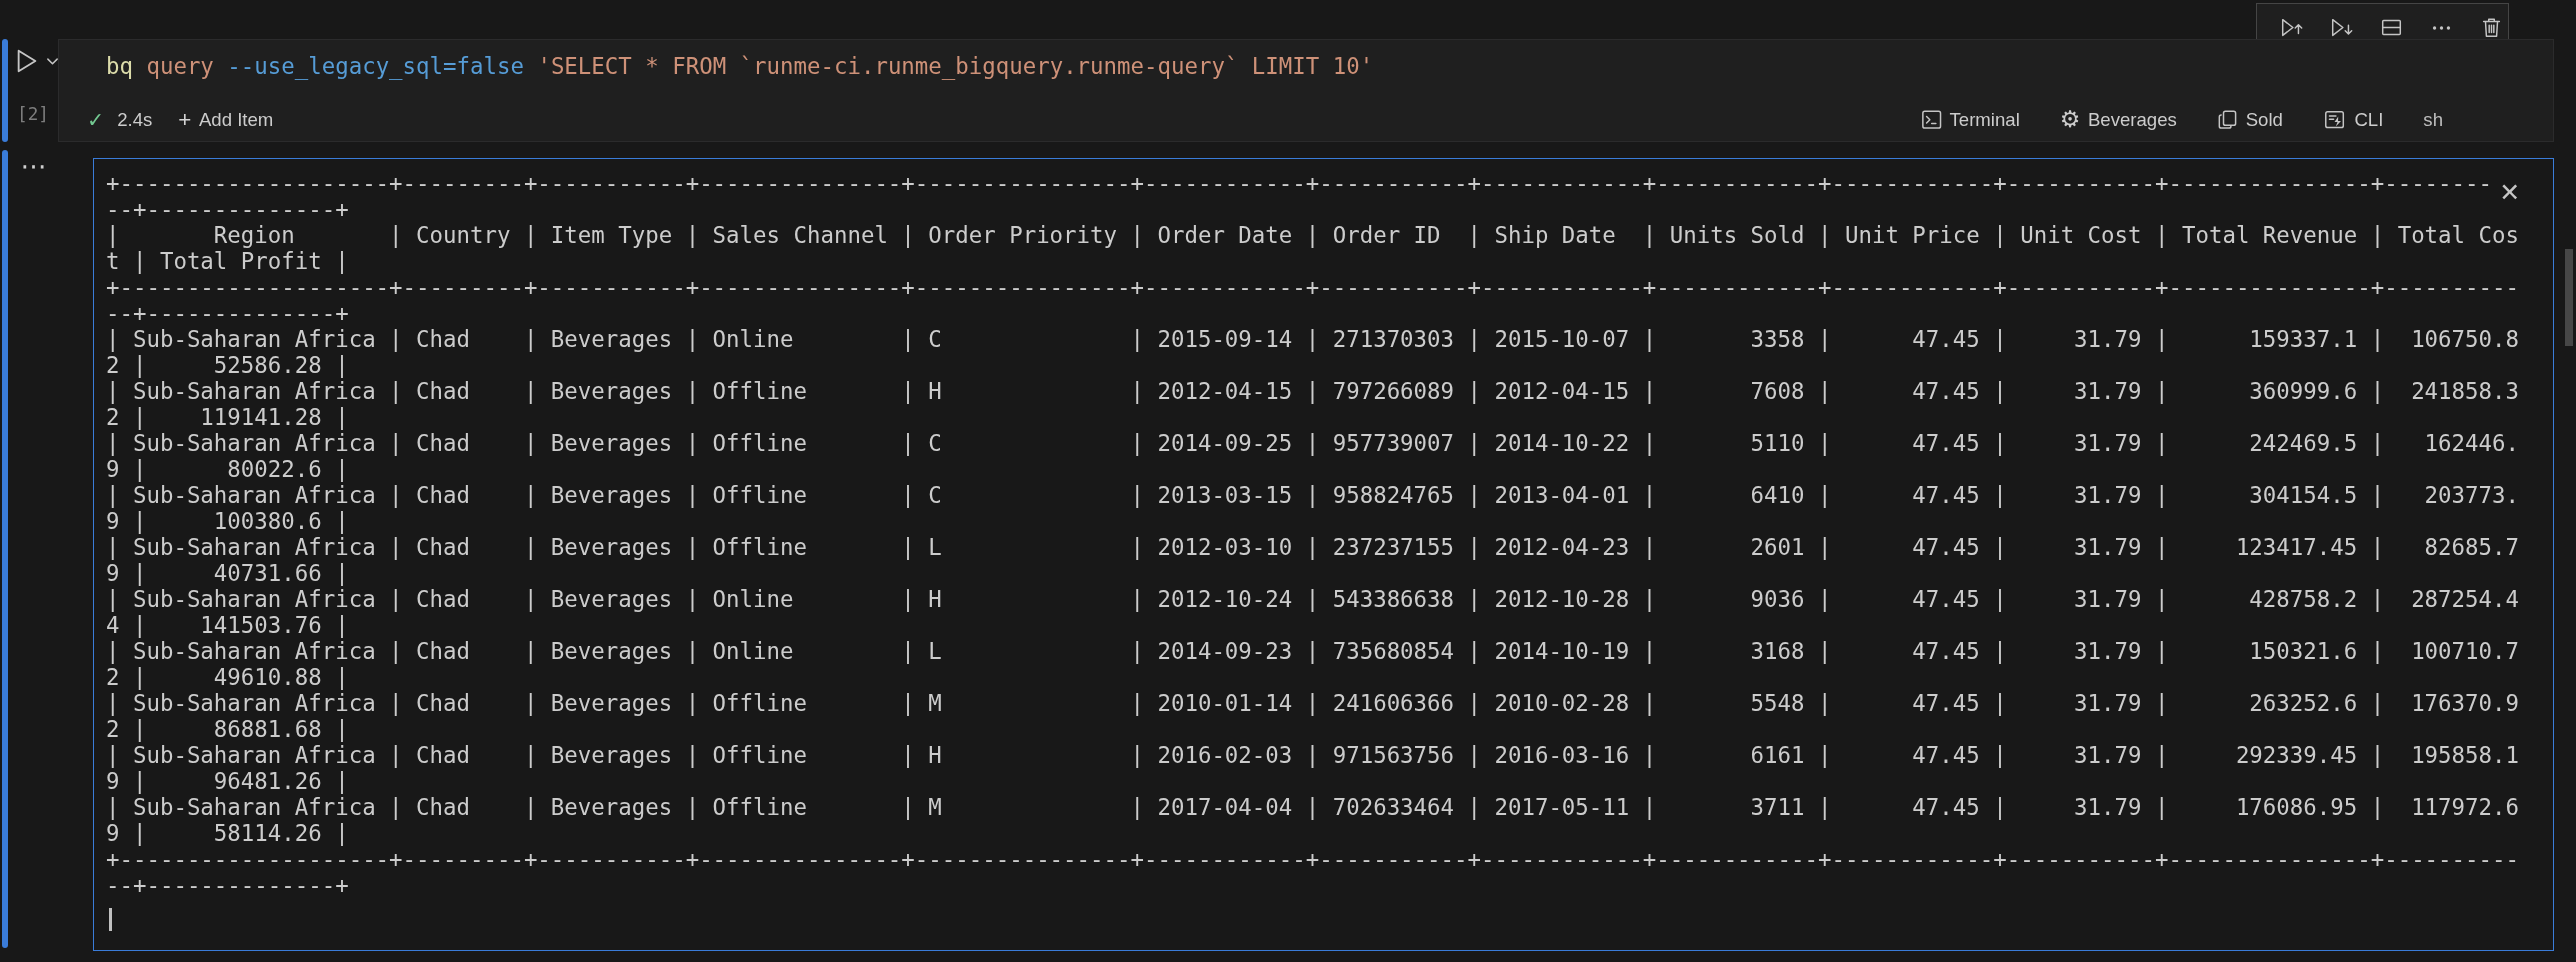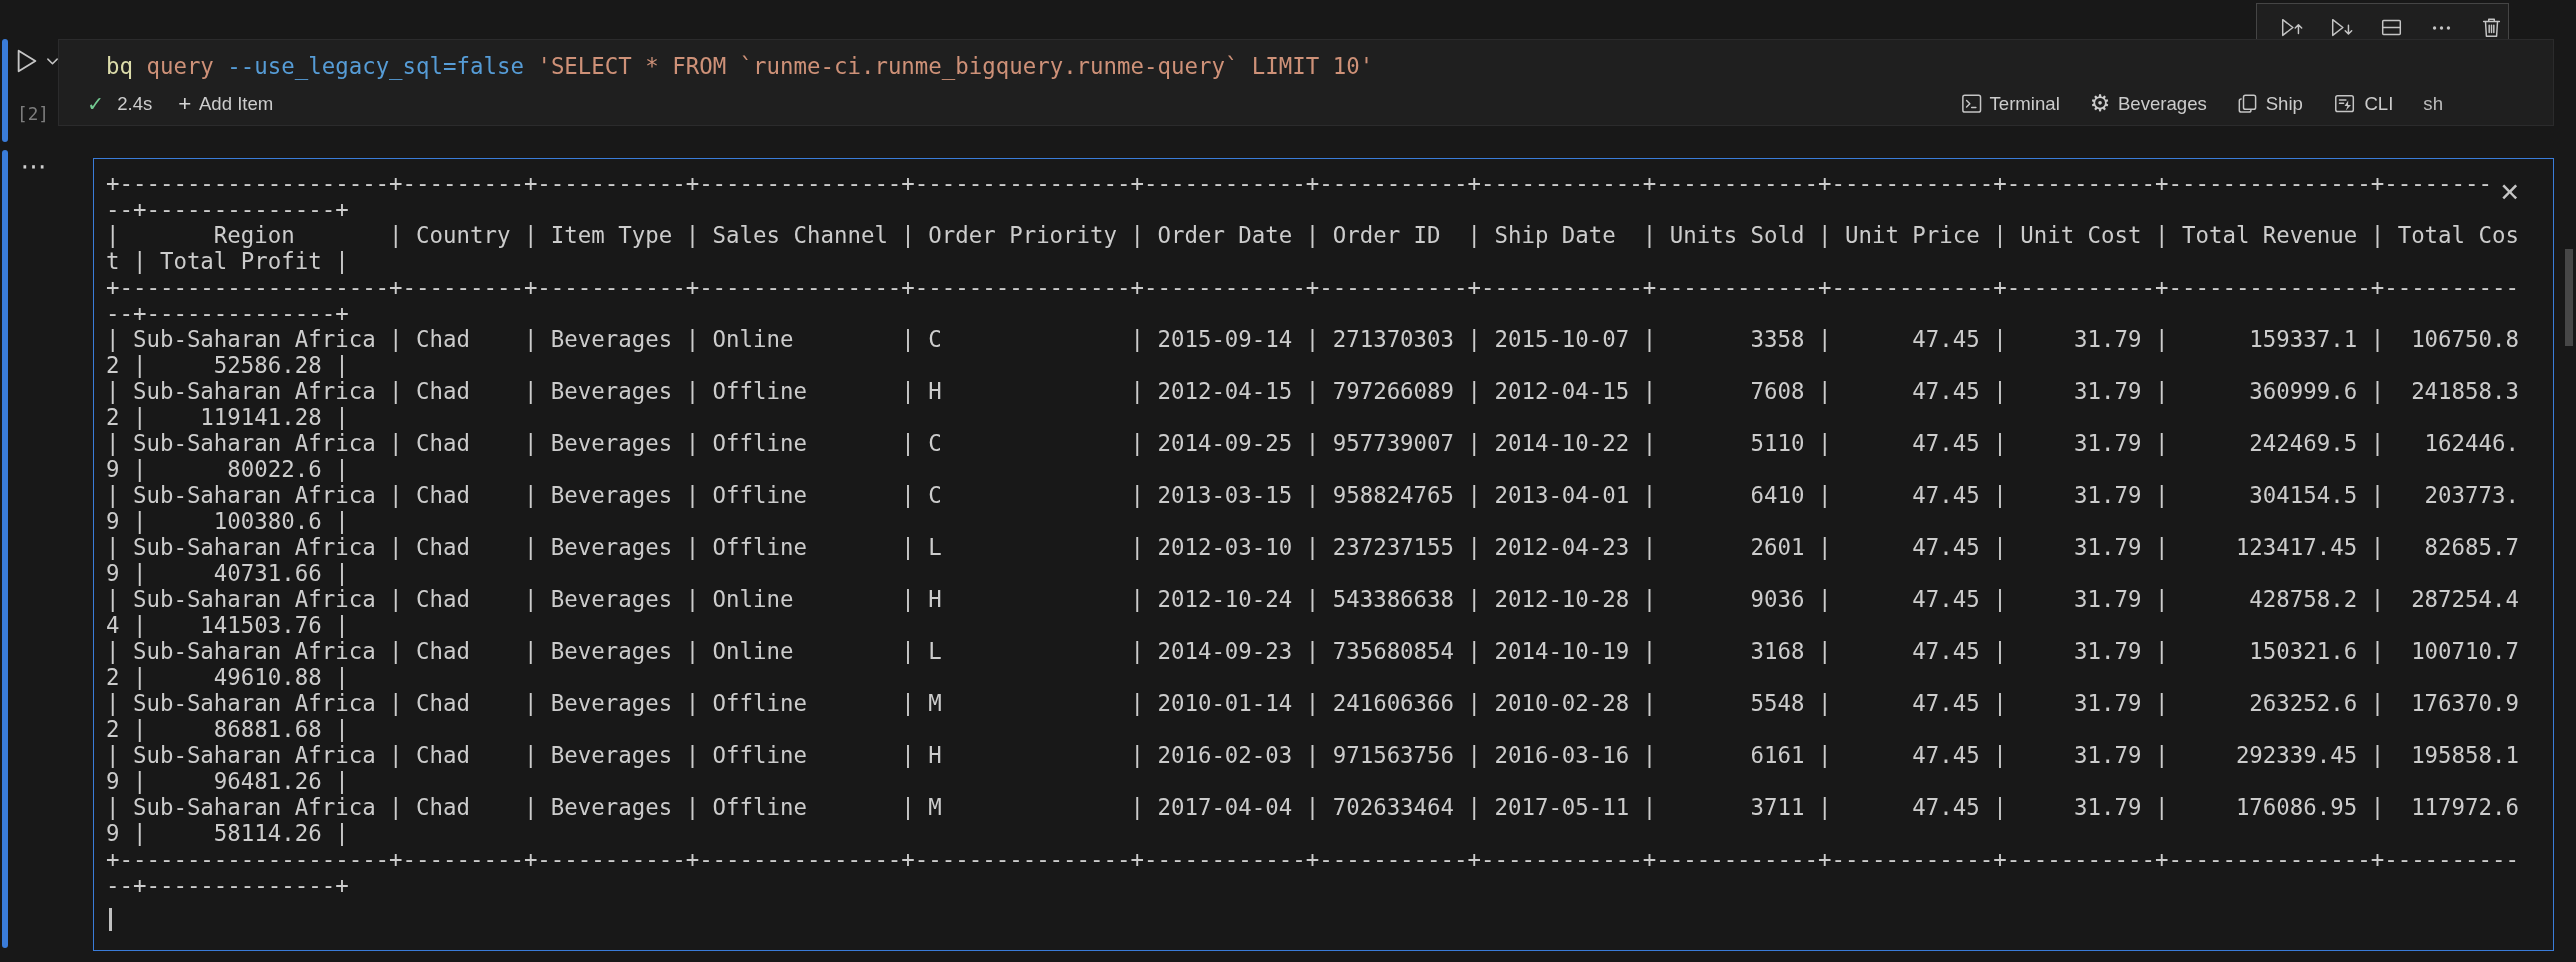--- a/index.html
+++ b/index.html
@@ -17,28 +17,28 @@
   
   .focus-bar{position:absolute;left:1.9px;width:6.5px;border-radius:3.7px;background:#3a7cd9;}
   .bar-a{top:39px;height:103px;}
   .bar-b{top:150px;height:798px;}
   .run-button{position:absolute;left:14px;top:47px;display:flex;align-items:flex-start;gap:5.6px;cursor:pointer;}
   .exec-count{position:absolute;left:17px;top:104px;font-family:"DejaVu Sans Mono",monospace;
      font-size:17.7px;color:#7d7d7d;}
   .output-ellipsis{position:absolute;left:20.5px;top:151px;font-size:26px;color:#cfcfcf;cursor:pointer;letter-spacing:1.9px;}
 
   
-  .cell-box{position:absolute;left:58px;top:39px;width:2496px;height:87px;box-sizing:border-box;
+  .cell-box{position:absolute;left:58px;top:39px;width:2496px;height:103px;box-sizing:border-box;
      background:#1f1f1f;border:0.9px solid #2b2b2c;}
   .code-line{margin:12px 0 0 47px;font-family:"DejaVu Sans Mono",monospace;font-size:22.4px;
      line-height:28px;white-space:pre;cursor:text;}
   .status-row{position:absolute;bottom:0;left:0;right:0;height:43px;display:flex;align-items:center;
      justify-content:space-between;padding:0 110px 0 28px;font-size:18.6px;color:#cccccc;}
   .status-left{display:flex;align-items:center;gap:13px;}
-  .status-right{display:flex;align-items:center;gap:30px;}
+  .status-right{display:flex;align-items:center;gap:40px;}
   .check{color:#73c991;font-size:20.5px;}
   .add-name{display:flex;align-items:center;gap:7.5px;margin-left:13px;cursor:pointer;}
   .plus{font-size:22.4px;font-weight:300;color:#d4d4d4;}
   .action{display:flex;align-items:center;gap:7.5px;cursor:pointer;}
   .lang-tag{color:#bdbdbd;cursor:pointer;}
 
   
   .output-panel{position:absolute;left:93px;top:158px;width:2461px;height:793px;box-sizing:border-box;
      background:#181818;border:1.9px solid #3a7cd9;}
   .terminal{margin:0;padding:11.2px 0 0 12px;font-family:"DejaVu Sans Mono",monospace;font-size:22.4px;
@@ -140,21 +140,21 @@
           <span style="font-size:23px;line-height:21.4px;">⚙</span>
           <span>Beverages</span>
         </span>
         <span class="action">
           <span>
             <svg width="21.4" height="21.4" viewBox="0 0 23 23">
                 <rect class="icon-stroke" x="7" y="2.5" width="13" height="15" rx="2"></rect>
                 <path class="icon-stroke" d="M4.5 6.5 a2 2 0 0 0 -2 2 V18.5 a2 2 0 0 0 2 2 H13 a2 2 0 0 0 2 -2"></path>
               </svg>
           </span>
-          <span>Ship</span>
+          <span>Sold</span>
         </span>
         <span class="action">
           <span>
             <svg width="24" height="21.4" viewBox="0 0 26 23">
                 <rect class="icon-stroke" x="3" y="3" width="19" height="17" rx="2"></rect>
                 <path class="icon-stroke" d="M7 7.5 h7 M7 11 h4.5"></path>
                 <path class="icon-fill" d="M16.5 8 L12.5 14 h3.2 l-1.8 5 L19.5 13 h-3.2 Z"></path>
               </svg>
           </span>
           <span>CLI</span>

